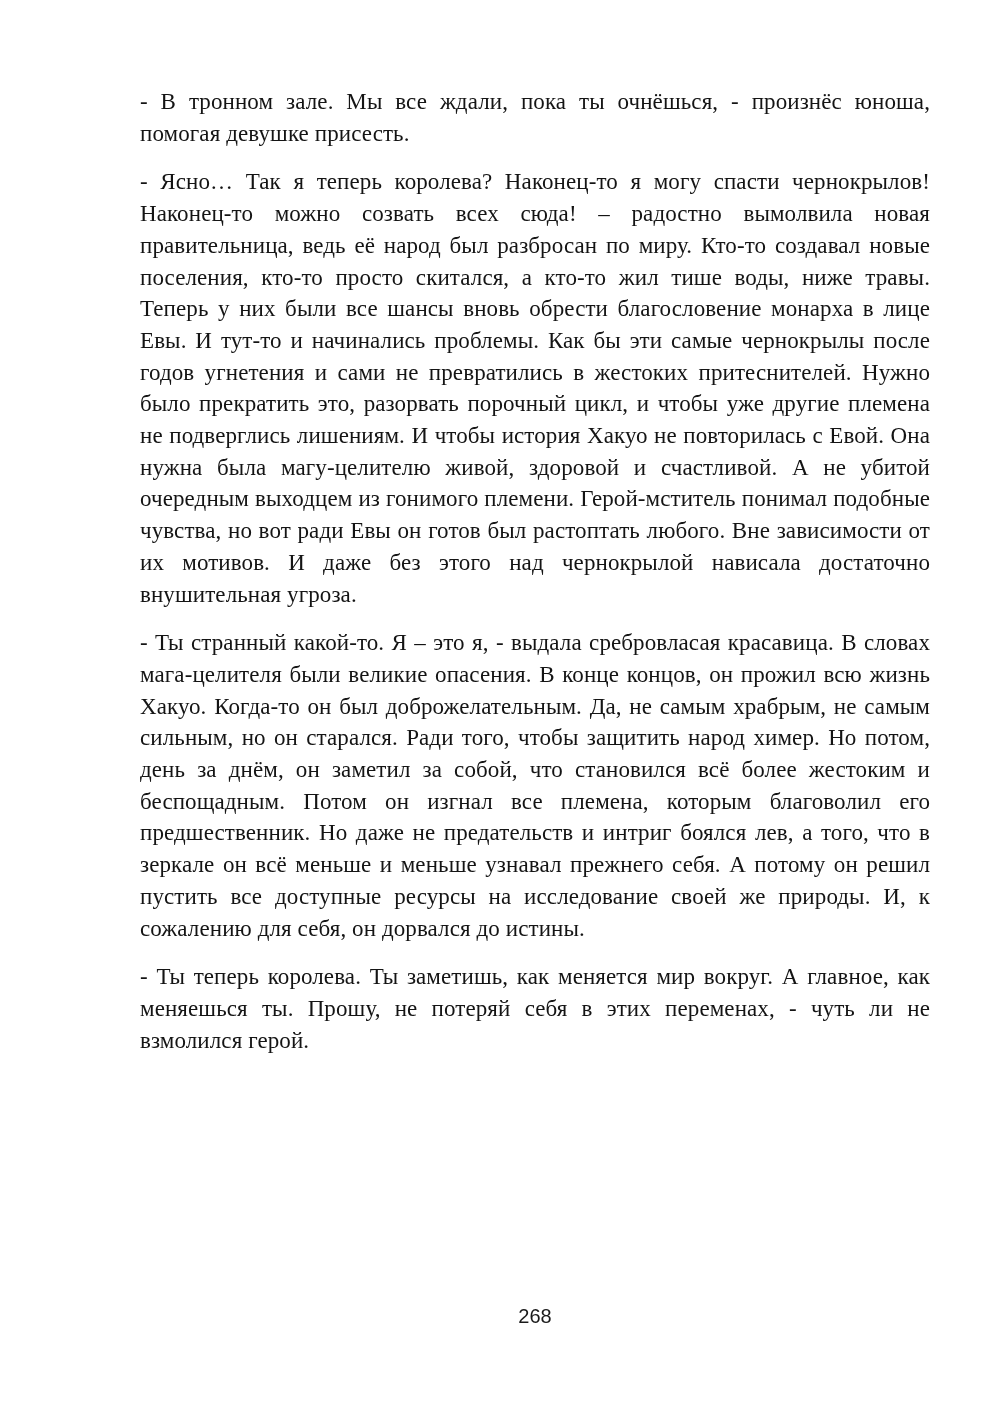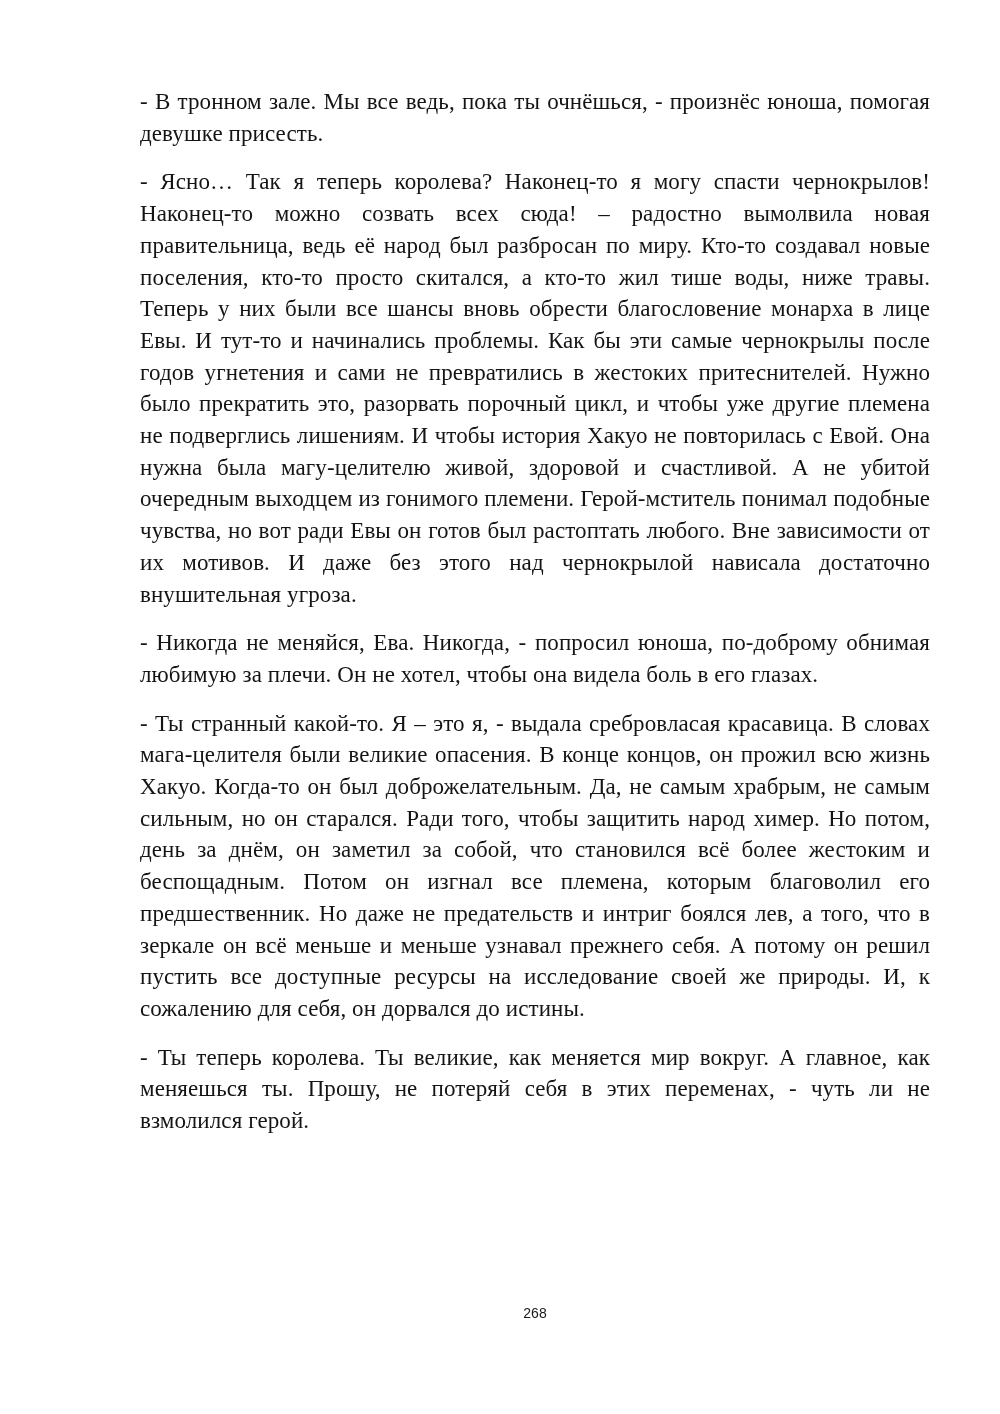--- a/index.html
+++ b/index.html
@@ -29,29 +29,28 @@
     text-align: justify;
     letter-spacing: 0.1px;
   }
   .page-number {
     position: absolute;
     left: 140px;
     top: 1305px;
     width: 790px;
     text-align: center;
     font-family: "Liberation Sans", sans-serif;
-    font-size: 14px;
+    font-size: 20px;
     color: #1a1a1a;
   }
 </style>
 </head>
 <body>
 
 <div class="page">
   <div class="text-block">
-    <p>- В тронном зале. Мы все ведь, пока ты очнёшься, - произнёс юноша, помогая девушке присесть.</p>
+    <p>- В тронном зале. Мы все ждали, пока ты очнёшься, - произнёс юноша, помогая девушке присесть.</p>
     <p>- Ясно… Так я теперь королева? Наконец-то я могу спасти чернокрылов! Наконец-то можно созвать всех сюда! – радостно вымолвила новая правительница, ведь её народ был разбросан по миру. Кто-то создавал новые поселения, кто-то просто скитался, а кто-то жил тише воды, ниже травы. Теперь у них были все шансы вновь обрести благословение монарха в лице Евы. И тут-то и начинались проблемы. Как бы эти самые чернокрылы после годов угнетения и сами не превратились в жестоких притеснителей. Нужно было прекратить это, разорвать порочный цикл, и чтобы уже другие племена не подверглись лишениям. И чтобы история Хакуо не повторилась с Евой. Она нужна была магу-целителю живой, здоровой и счастливой. А не убитой очередным выходцем из гонимого племени. Герой-мститель понимал подобные чувства, но вот ради Евы он готов был растоптать любого. Вне зависимости от их мотивов. И даже без этого над чернокрылой нависала достаточно внушительная угроза.</p>
-    <p>- Никогда не меняйся, Ева. Никогда, - попросил юноша, по-доброму обнимая любимую за плечи. Он не хотел, чтобы она видела боль в его глазах.</p>
     <p>- Ты странный какой-то. Я – это я, - выдала сребровласая красавица. В словах мага-целителя были великие опасения. В конце концов, он прожил всю жизнь Хакуо. Когда-то он был доброжелательным. Да, не самым храбрым, не самым сильным, но он старался. Ради того, чтобы защитить народ химер. Но потом, день за днём, он заметил за собой, что становился всё более жестоким и беспощадным. Потом он изгнал все племена, которым благоволил его предшественник. Но даже не предательств и интриг боялся лев, а того, что в зеркале он всё меньше и меньше узнавал прежнего себя. А потому он решил пустить все доступные ресурсы на исследование своей же природы. И, к сожалению для себя, он дорвался до истины.</p>
-    <p>- Ты теперь королева. Ты великие, как меняется мир вокруг. А главное, как меняешься ты. Прошу, не потеряй себя в этих переменах, - чуть ли не взмолился герой.</p>
+    <p>- Ты теперь королева. Ты заметишь, как меняется мир вокруг. А главное, как меняешься ты. Прошу, не потеряй себя в этих переменах, - чуть ли не взмолился герой.</p>
   </div>
   <div class="page-number">268</div>
 </div>
 
 </body></html>

